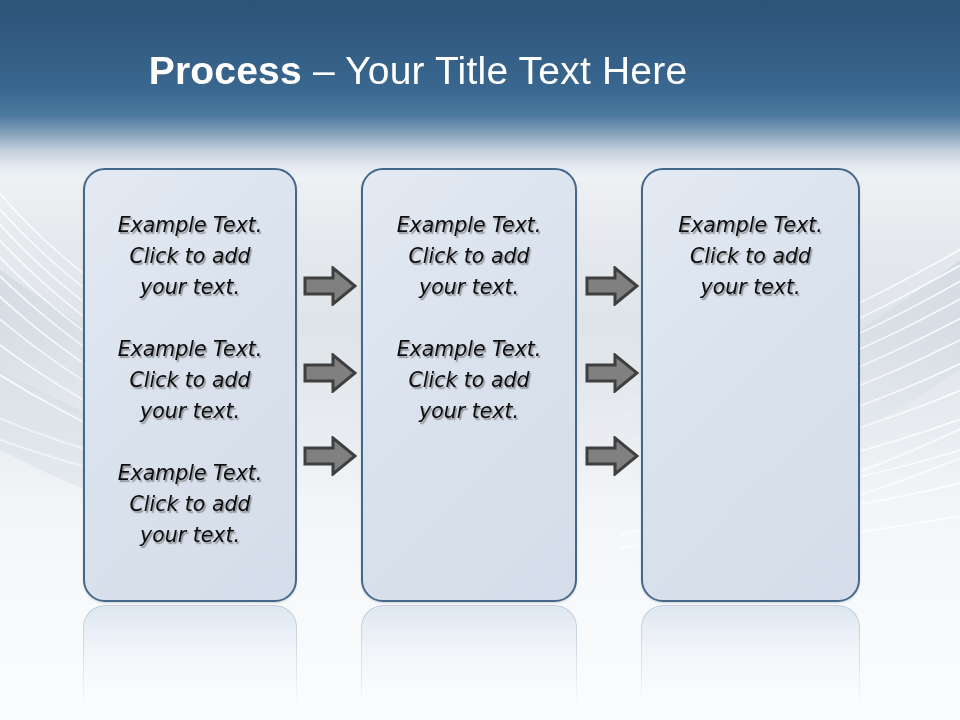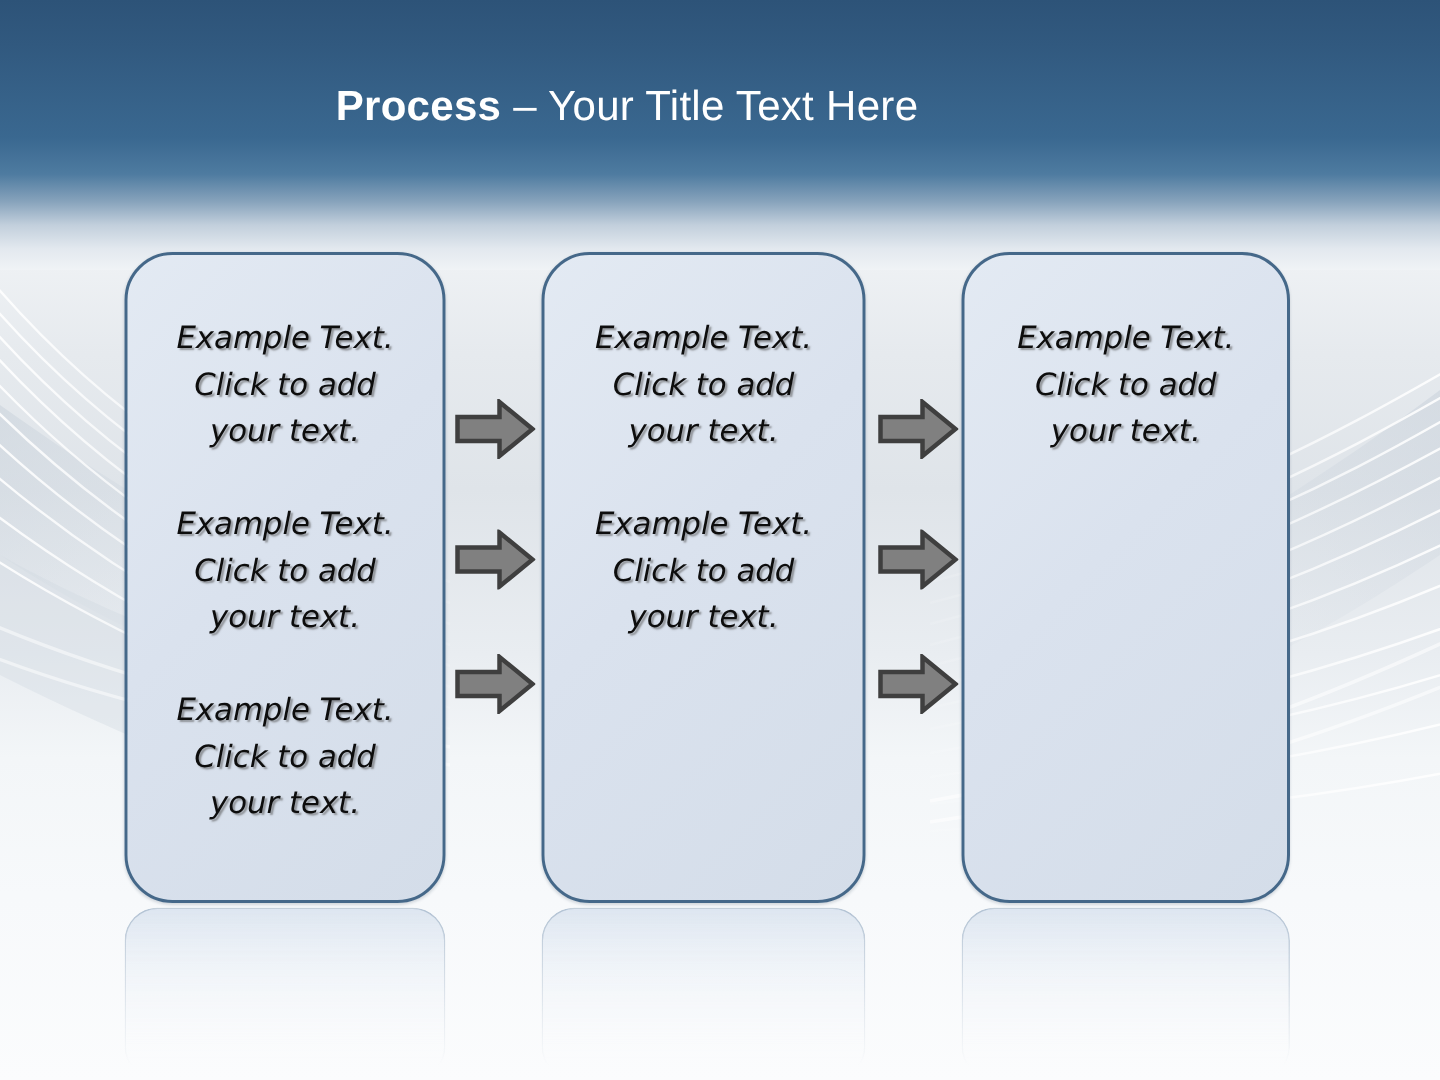--- a/index.html
+++ b/index.html
@@ -67,34 +67,34 @@
   }
 
   
   .title {
     position: absolute;
     left: 0;
     top: 50px;
     width: 836px;
     text-align: center;
     color: #ffffff;
-    font-size: 28px;
+    font-size: 39px;
     line-height: 42px;
     letter-spacing: 0.2px;
     white-space: nowrap;
   }
   .title .strong { font-weight: bold; }
   .title .light  { font-weight: normal; }
 
   
   .box {
     position: absolute;
     box-sizing: border-box;
     border: 2px solid #456889;
-    border-radius: 32px;
+    border-radius: 22px;
     background: linear-gradient(135deg, #e3eaf3 0%, #dae2ee 45%, #d4dde9 100%);
     box-shadow: 0 1px 2px rgba(40,60,85,0.18);
   }
   .box-inner {
     position: absolute;
     left: 0; right: 0;
     top: 0;
     padding: 0 14px;
     text-align: center;
   }

